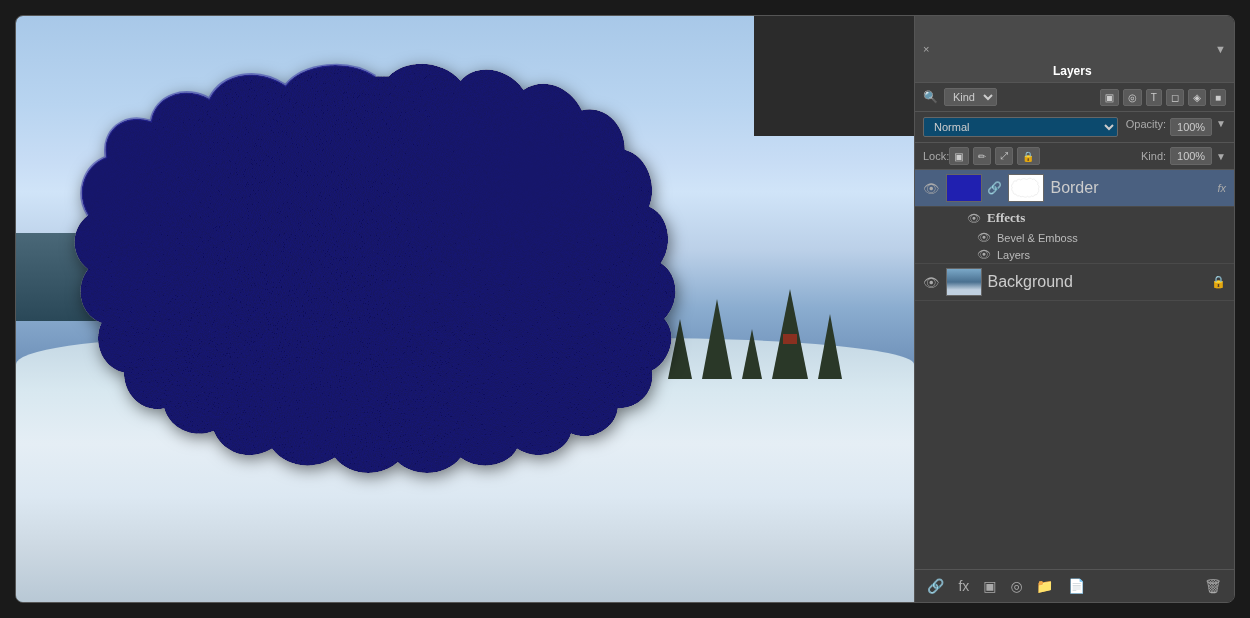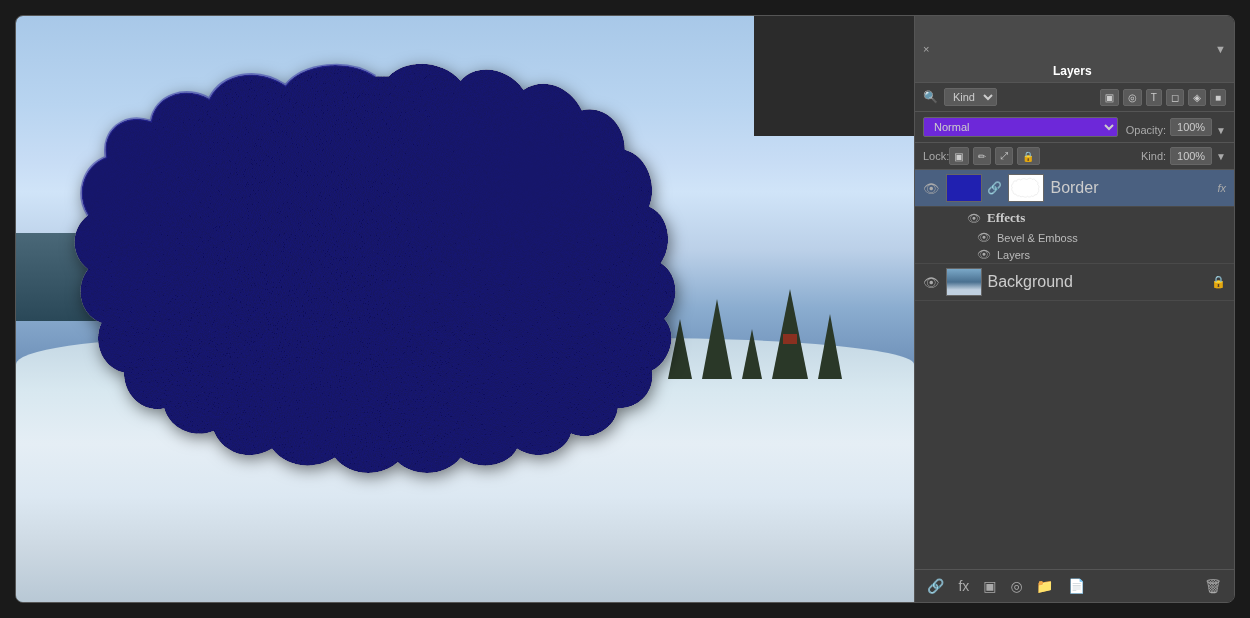--- a/index.html
+++ b/index.html
@@ -190,32 +190,32 @@
     
     .blend-row {
       padding: 5px 8px;
       display: flex;
       align-items: center;
       gap: 8px;
       border-bottom: 1px solid #555;
     }
 
     .blend-dropdown {
-      background: #6d28d9;
+      background: #0c4a6e;
       border: 1px solid #666;
       color: #ccc;
       font-size: 11px;
       padding: 2px 6px;
       border-radius: 2px;
       flex: 1;
     }
 
     .opacity-group {
       display: flex;
-      align-items: flex-end;
+      align-items: flex-start;
       gap: 4px;
     }
 
     .opacity-label {
       color: #aaa;
       font-size: 11px;
     }
 
     .opacity-value {
       background: #5a5a5a;

